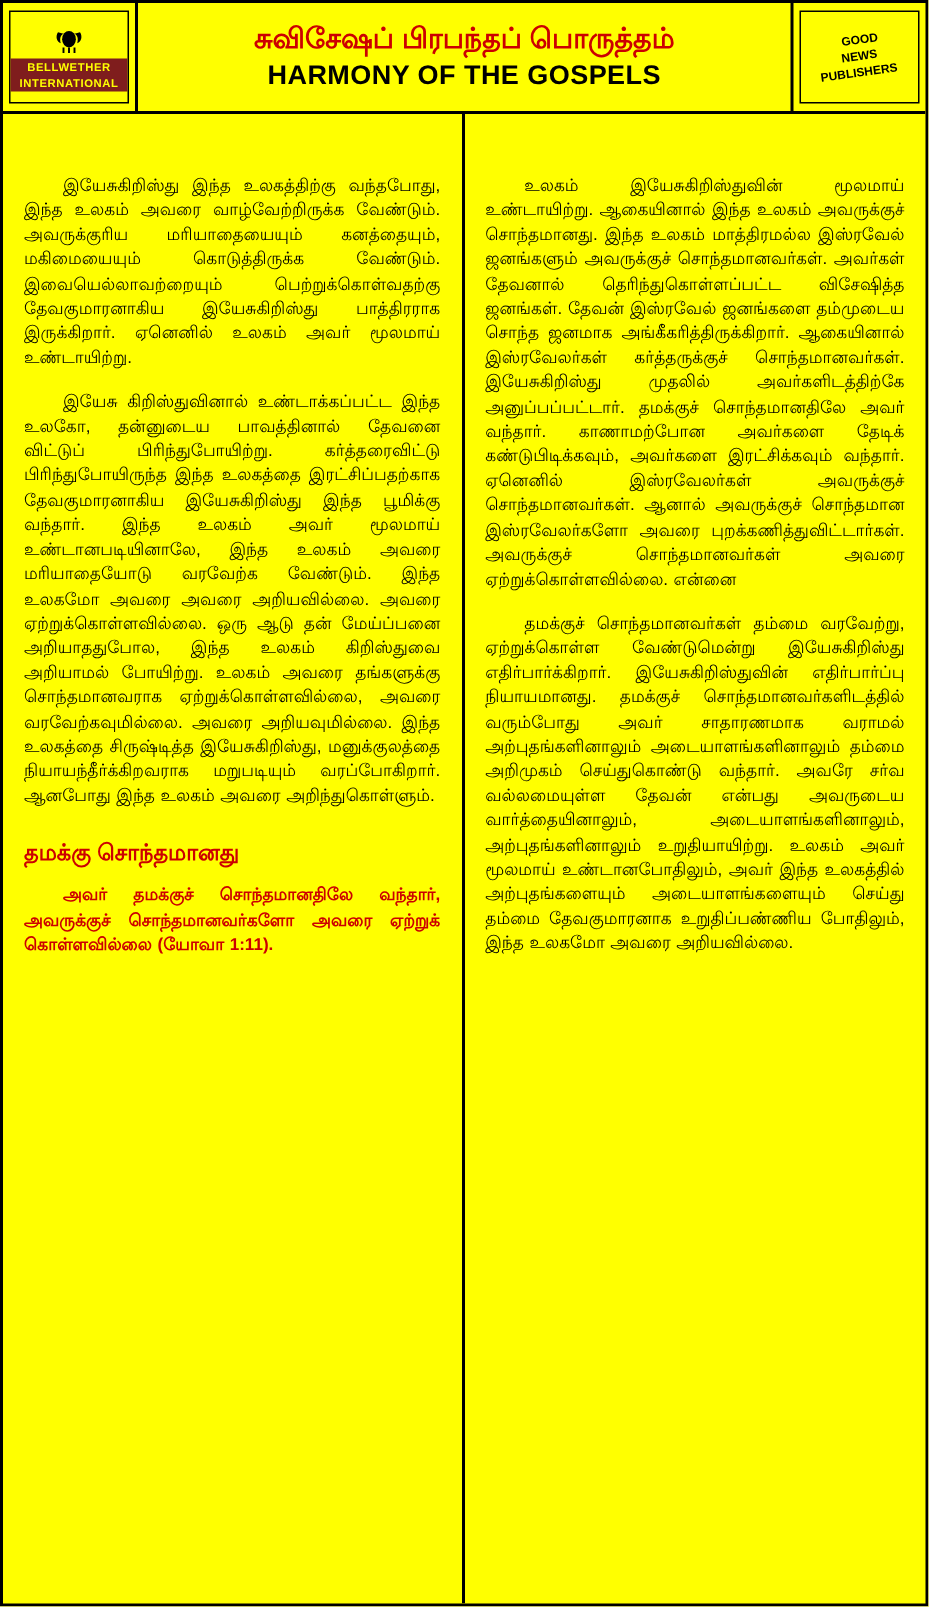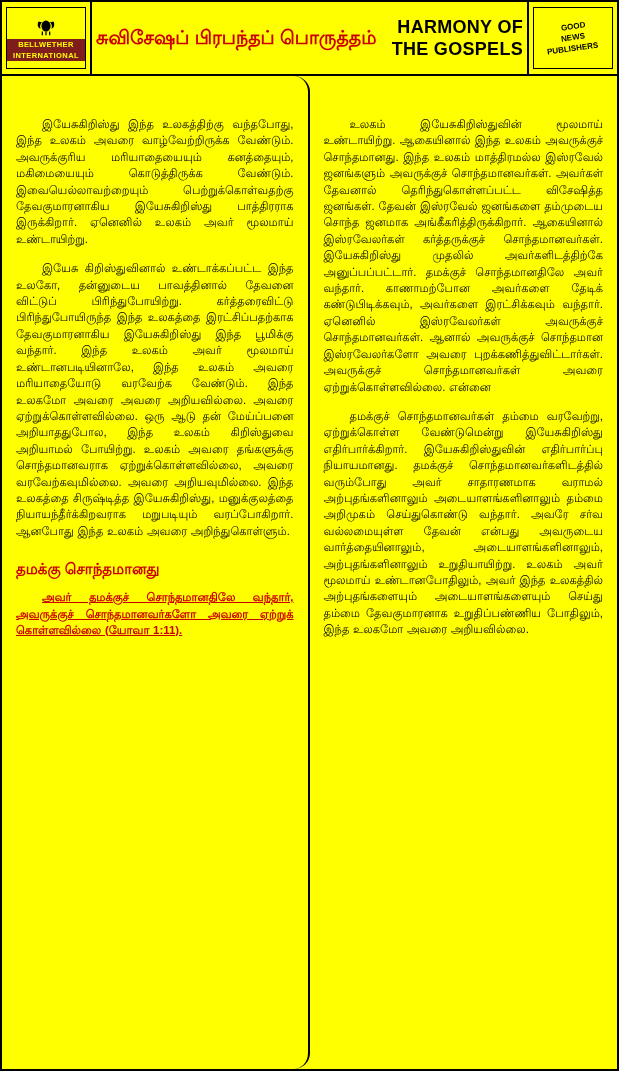--- a/index.html
+++ b/index.html
@@ -82,21 +82,21 @@
     font-size: 8px;
     font-weight: bold;
     color: #000000;
     line-height: 10px;
     text-align: center;
     transform: rotate(-8deg);
   }
   .title-box {
     flex: 1;
     display: flex;
-    flex-direction: row;
+    flex-direction: column;
     align-items: center;
     justify-content: center;
     padding: 2px 4px;
   }
   .title-ta {
     font-size: 19px;
     font-weight: bold;
     color: #cc0000;
     line-height: 24px;
     text-align: center;
@@ -113,41 +113,39 @@
   
   .columns {
     display: flex;
     height: 993px;
     box-sizing: border-box;
   }
   .col {
     width: 50%;
     box-sizing: border-box;
     padding: 14px 14px 10px 14px;
-    border-radius: 16px;
   }
   .col.left {
     border-right: 2px solid #000000;
   }
   .para {
     font-size: 11.4px;
     line-height: 16.4px;
     color: #000000;
     text-align: justify;
     text-justify: inter-word;
     margin: 0 0 13px 0;
     text-indent: 26px;
     word-spacing: 0.5px;
   }
   .para.first {
     margin-top: 26px;
   }
   .para.nogap {
     margin-bottom: 16px;
-    text-decoration: underline;
   }
   .subhead {
     font-size: 15px;
     font-weight: bold;
     color: #cc0000;
     margin: 22px 0 12px 0;
     text-indent: 0;
     line-height: 16px;
   }
   .para.bold-red {

